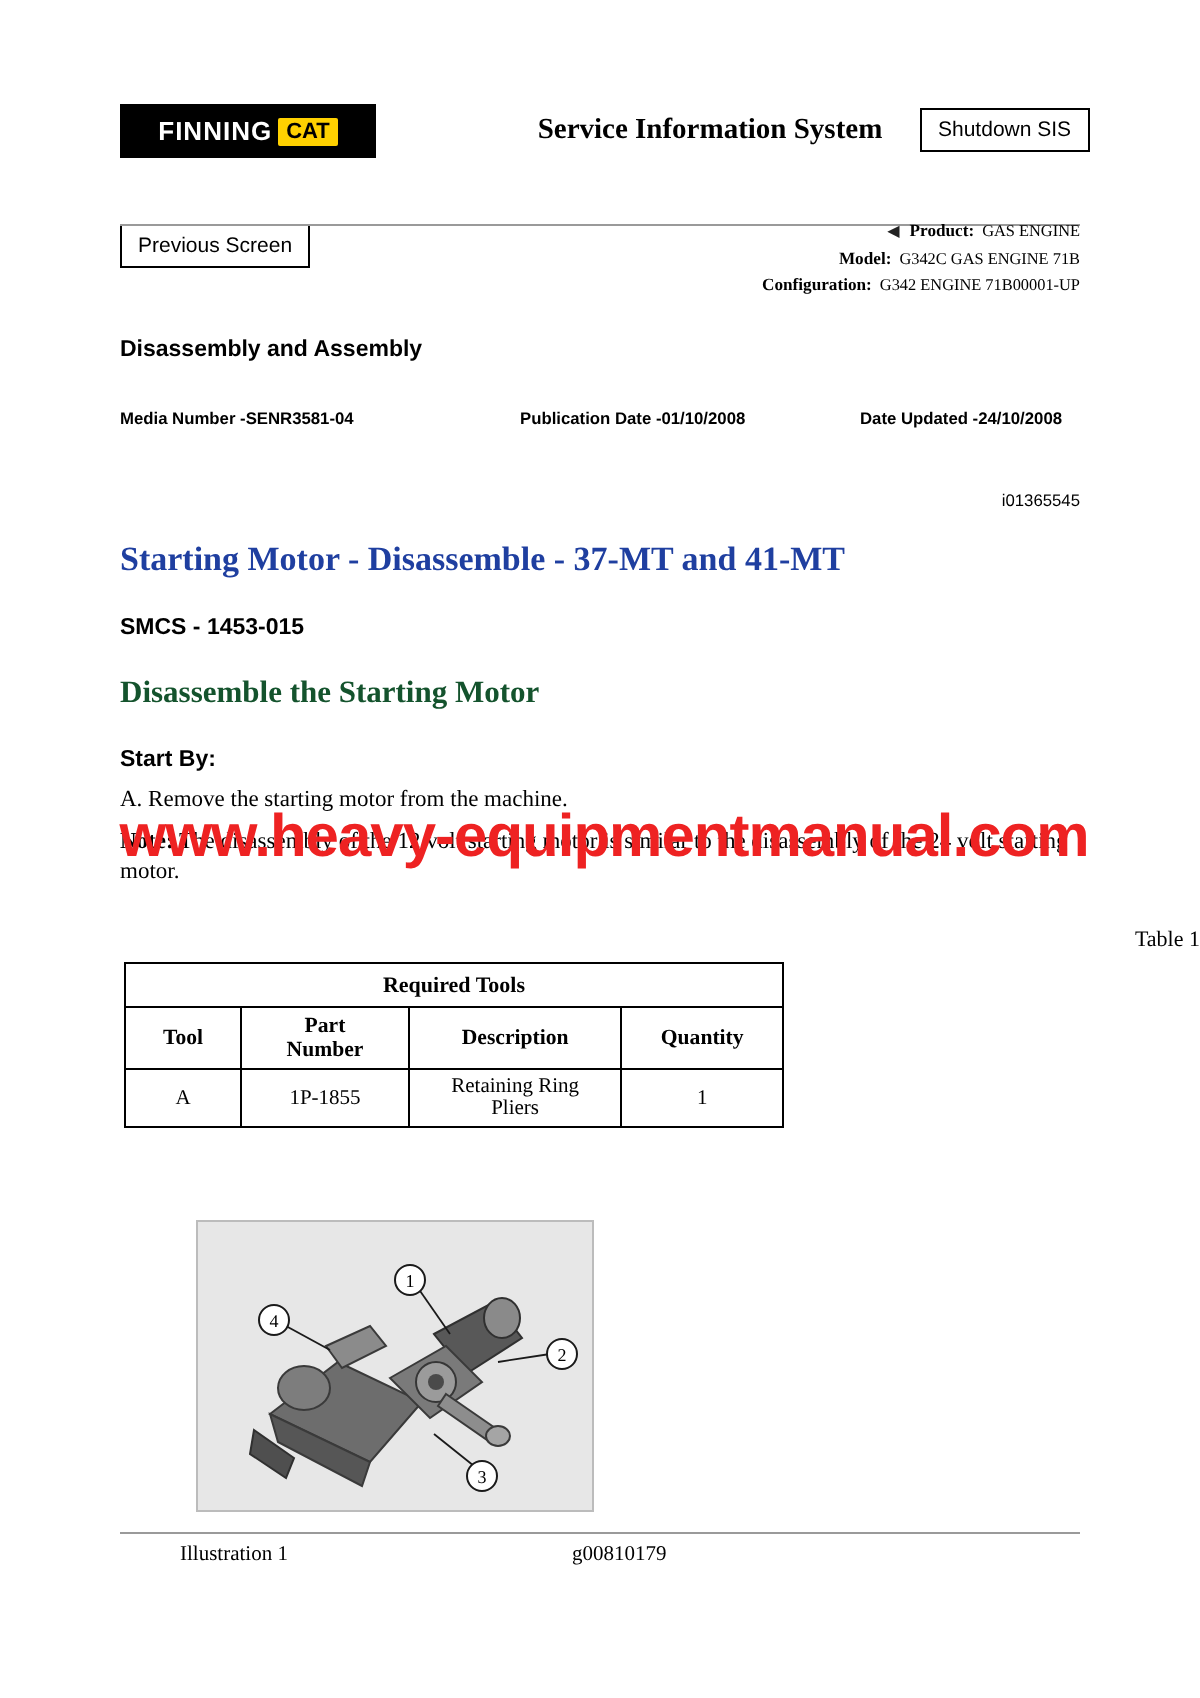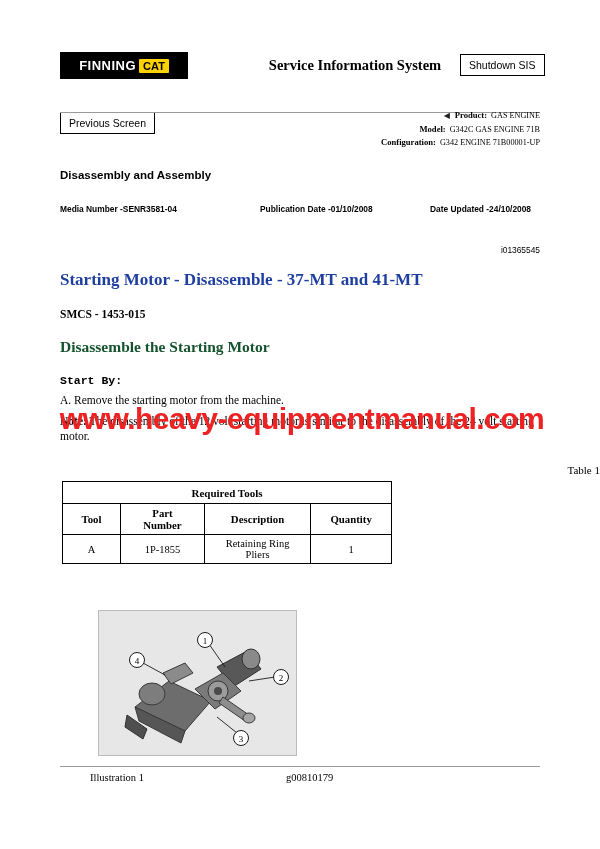--- a/index.html
+++ b/index.html
@@ -174,40 +174,40 @@
     margin: 0;
     font-family: "Liberation Serif", serif;
     font-size: 17px;
     font-weight: bold;
     color: #1f3fa0;
   }
   .smcs {
     position: absolute;
     left: 60px;
     top: 308px;
-    font-family: Liberation Serif, serif;
+    font-family: Liberation Sans, sans-serif;
     font-size: 11.5px;
     font-weight: bold;
     color: #000;
   }
   h2.sub {
     position: absolute;
     left: 60px;
     top: 338px;
     margin: 0;
     font-family: "Liberation Serif", serif;
     font-size: 15.5px;
     font-weight: bold;
     color: #14532d;
   }
   .startby {
     position: absolute;
     left: 60px;
     top: 374px;
-    font-family: Liberation Mono, monospace;
+    font-family: Liberation Sans, sans-serif;
     font-size: 11.5px;
     font-weight: bold;
   }
   .step-a {
     position: absolute;
     left: 60px;
     top: 394px;
     width: 470px;
     font-family: "Liberation Serif", serif;
     font-size: 11.5px;

